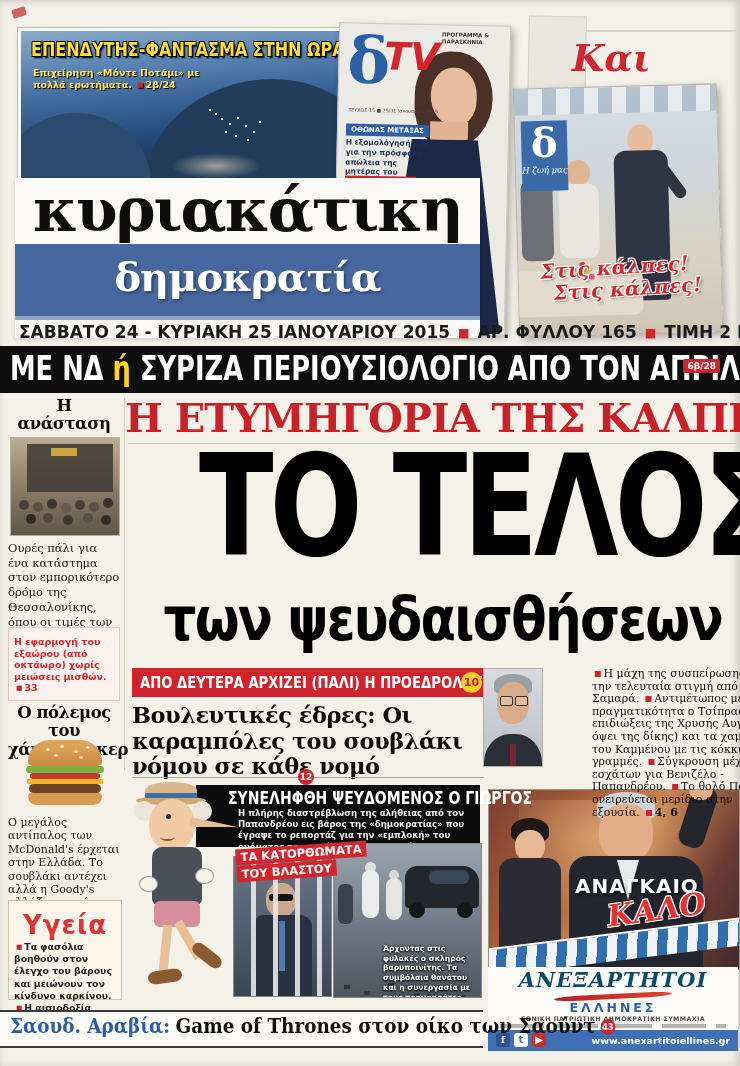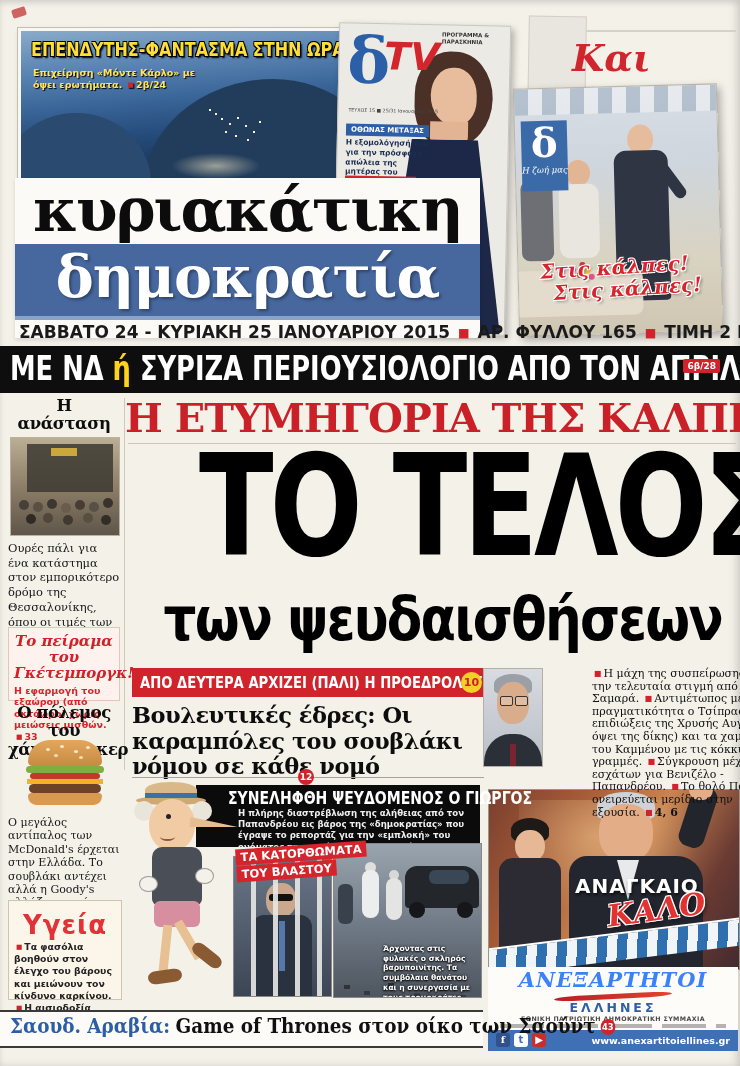--- a/index.html
+++ b/index.html
@@ -67,21 +67,21 @@
   .dmag-red{position:absolute;left:22px;top:170px;transform:rotate(-2deg);font-family:"DejaVu Serif",serif;font-style:italic;font-weight:bold;
         font-size:20px;line-height:1.08;color:#d6252c;
         text-shadow:-1px -1px 0 #fff,1px -1px 0 #fff,-1px 1px 0 #fff,1px 1px 0 #fff,2px 2px 3px rgba(0,0,0,.35);}
   .dmag-red div:last-child{margin-left:12px;}
 
   
   .mastbox{left:15px;top:178px;width:465px;height:160px;background:#fbfaf6;z-index:3;box-shadow:0 2px 4px rgba(0,0,0,.12);}
   .mast1{position:absolute;left:0;top:-2px;width:100%;text-align:center;font-family:"DejaVu Serif",serif;font-weight:bold;
          font-size:60px;letter-spacing:-2px;color:#0c0c0c;line-height:68px;}
   .mastband{position:absolute;left:0;top:66px;width:100%;height:72px;background:#47689f;border-bottom:4px solid #8aa3c6;text-align:center;}
-  .mastband span{font-family:"DejaVu Serif",serif;font-weight:bold;font-size:57px;color:#fff;line-height:66px;letter-spacing:-1px;
+  .mastband span{font-family:"DejaVu Serif",serif;font-weight:bold;font-size:40px;color:#fff;line-height:66px;letter-spacing:-1px;
          text-shadow:2px 2px 3px rgba(0,0,0,.35);}
   .dateline{position:absolute;left:4px;top:144px;font-size:17px;font-weight:bold;color:#1a1a1a;white-space:nowrap;}
 
   
   .bbanner{left:0;top:346px;width:740px;height:47px;background:#0e0e0e;z-index:3;}
   .bb-text{position:absolute;left:10px;top:3px;font-weight:bold;font-size:33px;color:#fff;white-space:nowrap;
         transform:scaleX(.78);transform-origin:left center;}
   .bb-text .yel{color:#ffd21e;}
   .bb-badge{position:absolute;right:20px;top:13px;background:#d0232b;color:#fff;font-weight:bold;font-size:9px;padding:2px 4px;border-radius:2px;}
 
@@ -202,21 +202,21 @@
   .kam-face{position:absolute;left:110px;top:14px;width:54px;height:58px;background:#e2ad87;border-radius:45%;}
   .kam-suit{position:absolute;left:80px;top:66px;width:134px;height:113px;background:#23262e;border-radius:18px 26px 0 0;}
   .kam-shirt{position:absolute;left:128px;top:70px;width:22px;height:40px;background:#e8e9ea;clip-path:polygon(0 0,100% 0,50% 100%);}
   .kam-ov1{position:absolute;left:86px;top:84px;font-weight:bold;font-size:20px;letter-spacing:1px;color:#fff;text-shadow:1px 2px 3px rgba(0,0,0,.7);}
   .kam-ov2{position:absolute;left:118px;top:102px;font-family:"DejaVu Serif",serif;font-style:italic;font-weight:bold;font-size:30px;color:#e23333;
        transform:rotate(-8deg);text-shadow:-1px -1px 0 #fff,1px -1px 0 #fff,-1px 1px 0 #fff,1px 1px 0 #fff,2px 3px 4px rgba(0,0,0,.5);}
   .kam-flag{position:absolute;left:-12px;top:142px;width:290px;height:26px;transform:rotate(-7deg);border-top:2px solid #fff;
        background:repeating-linear-gradient(100deg,#2f6fb0 0 10px,#f2f5f8 10px 20px);}
   .anel{left:488px;top:967px;width:250px;height:78px;background:#fdfcf9;z-index:2;}
   .anel-script{text-align:center;font-family:"DejaVu Serif",serif;font-style:italic;font-weight:bold;font-size:21px;
-       letter-spacing:1px;color:#3b82f6;line-height:26px;}
+       letter-spacing:1px;color:#0c4a6e;line-height:26px;}
   .anel-swoosh{position:absolute;left:66px;top:27px;width:118px;height:5px;background:linear-gradient(90deg,#b52025,#e0452e);
        border-radius:50%/100%;transform:rotate(-3deg);}
   .anel-name{position:absolute;left:0;top:33px;width:100%;text-align:center;font-weight:bold;font-size:12.5px;letter-spacing:3px;color:#2f5fa5;}
   .anel-sub{position:absolute;left:0;top:48px;width:100%;text-align:center;font-weight:bold;font-size:6.3px;letter-spacing:.4px;color:#4a4a4a;}
   .anel-micro{position:absolute;left:12px;top:57px;width:226px;height:4px;
        background:repeating-linear-gradient(90deg,#b3b3b0 0 44px,transparent 44px 54px);}
   .anel-bar{position:absolute;left:0;top:63px;width:250px;height:21px;background:#3f6fb5;}
   .anel-bar .soc{position:absolute;top:3px;width:14px;height:14px;border-radius:3px;text-align:center;font-weight:bold;font-size:10px;line-height:14px;}
   .soc-f{left:8px;color:#fff;background:#31508c;font-family:"DejaVu Serif",serif;}
   .soc-t{left:26px;color:#3f6fb5;background:#fff;}
@@ -240,21 +240,21 @@
   <div class="abs scribble"></div>
   <div class="abs toprule"></div>
   <div class="abs bgmag"></div>
 
   <div class="abs kea">
     <div class="kea-hill"></div>
     <div class="kea-hill2"></div>
     <div class="kea-lights"></div>
     <div class="kea-refl"></div>
     <div class="kea-head">ΕΠΕΝΔΥΤΗΣ-ΦΑΝΤΑΣΜΑ ΣΤΗΝ ΩΡΑΙΑ ΚΕΑ</div>
-    <div class="kea-sub"><span>Επιχείρηση «Μόντε Κάρλο» με όψει ερωτήματα.</span> <span class="rsq">■</span><b>2β/24</b></div>
+    <div class="kea-sub"><span>Επιχείρηση «Μόντε Ποτάμι» με πολλά ερωτήματα.</span> <span class="rsq">■</span><b>2β/24</b></div>
   </div>
 
   <div class="abs dtv">
     <div class="dtv-woman-hair"></div>
     <div class="dtv-woman-face"></div>
     <div class="dtv-woman-neck"></div>
     <div class="dtv-woman-dress"></div>
     <div class="dtv-kicker">ΠΡΟΓΡΑΜΜΑ &amp; ΠΑΡΑΣΚΗΝΙΑ</div>
     <div class="dtv-logo"><span class="d">δ</span><span class="tv">TV</span></div>
     <div class="dtv-issue">ΤΕΥΧΟΣ 15 ■ 25/31 Ιανουαρίου 2015</div>
@@ -311,21 +311,20 @@
     <div class="glass"></div>
     <div class="sign"></div>
     <div class="crowd"></div>
   </div>
   <div class="abs sb-body" style="left:8px;top:541px;">
     <span>Ουρές πάλι για ένα κατάστημα στον εμπορικότερο δρόμο της Θεσσαλονίκης, όπου οι τιμές των ενοικίων επέστρεψαν στα προ κρίσης επίπεδα.</span>
     <span class="rsq">■</span><b>8β/30</b>
   </div>
 
   <div class="abs gbox">
-    <div class="gbox-title">Το πείραμα του Γκέτεμποργκ!</div>
     <div class="gbox-body">
       <span>Η εφαρμογή του εξαώρου (από οκτάωρο) χωρίς μειώσεις μισθών.</span>
       <span class="rsq">■</span><b>33</b>
     </div>
   </div>
 
   <div class="abs sb-title" style="left:8px;top:704px;">Ο πόλεμος του χάμπουργκερ</div>
   <div class="abs burger">
     <div class="bun-top">
         <div class="sesame"></div>

